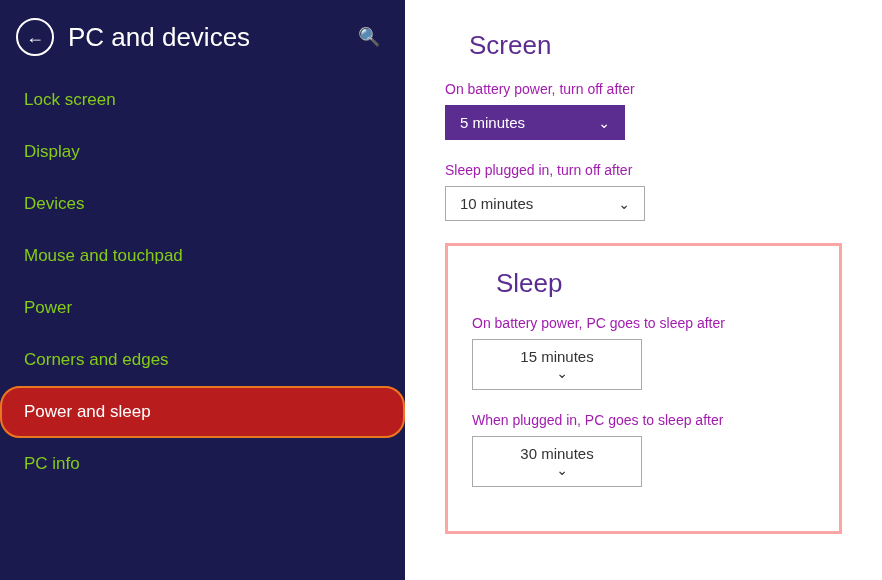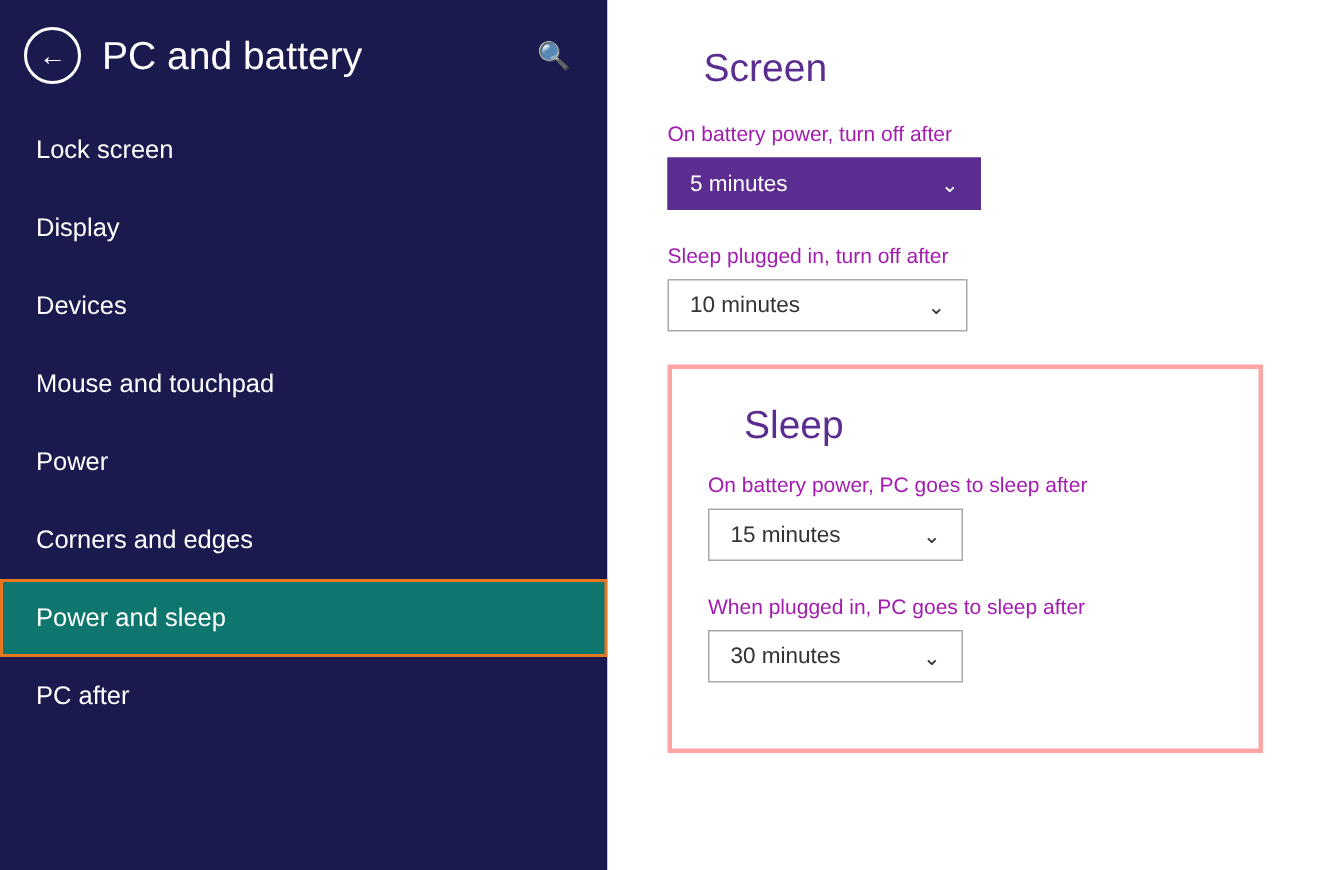--- a/index.html
+++ b/index.html
@@ -57,30 +57,31 @@
       border: none;
       color: #fff;
       font-size: 18px;
       cursor: pointer;
       padding: 4px;
     }
 
     .nav-item {
       padding: 16px 20px 16px 24px;
       font-size: 17px;
-      color: #ffffff;
+      color: #84cc16;
       cursor: pointer;
       font-weight: 400;
     }
 
     .nav-item.active {
-      background: #0f766e;
+      background: #b91c1c;
       color: #fff;
       outline: 2px solid #e87722;
       outline-offset: -2px;
+      border-radius: 20px;
     }
 
     
     .main {
       flex: 1;
       padding: 30px 40px;
       background: #fff;
       overflow-y: auto;
     }
 
@@ -107,21 +108,21 @@
       font-size: 15px;
       cursor: pointer;
       margin-bottom: 22px;
       color: #333;
     }
 
     .dropdown.active-dd {
       background: #5c2d91;
       color: #fff;
       border-color: #5c2d91;
-      width: 209px;
+      width: 180px;
     }
 
     .dropdown.normal-dd {
       width: 200px;
       background: #fff;
     }
 
     .dropdown-chevron {
       font-size: 14px;
       margin-left: 10px;
@@ -133,31 +134,32 @@
       margin-top: 10px;
     }
 
     .sleep-section .section-title {
       margin-bottom: 16px;
     }
 
     .dropdown.sleep-dd {
       width: 170px;
       background: #fff;
+      flex-direction: column;
     }
   </style>
 </head>
 <body>
 
 <div class="sidebar">
   <div class="sidebar-header">
     <button class="back-btn">
       <span>←</span>
     </button>
-    <span class="sidebar-title">PC and battery</span>
+    <span class="sidebar-title">PC and devices</span>
     <button class="search-btn">
       <span>🔍</span>
     </button>
   </div>
 
   <div class="nav-item">
     <span>Lock screen</span>
   </div>
   <div class="nav-item">
     <span>Display</span>
@@ -171,21 +173,21 @@
   <div class="nav-item">
     <span>Power</span>
   </div>
   <div class="nav-item">
     <span>Corners and edges</span>
   </div>
   <div class="nav-item active">
     <span>Power and sleep</span>
   </div>
   <div class="nav-item">
-    <span>PC after</span>
+    <span>PC info</span>
   </div>
 </div>
 
 <div class="main">
   <h2 class="section-title">Screen</h2>
 
   <p class="label-text">On battery power, turn off after</p>
   <div class="dropdown active-dd">
     <span>5 minutes</span>
     <span class="dropdown-chevron">⌄</span>

